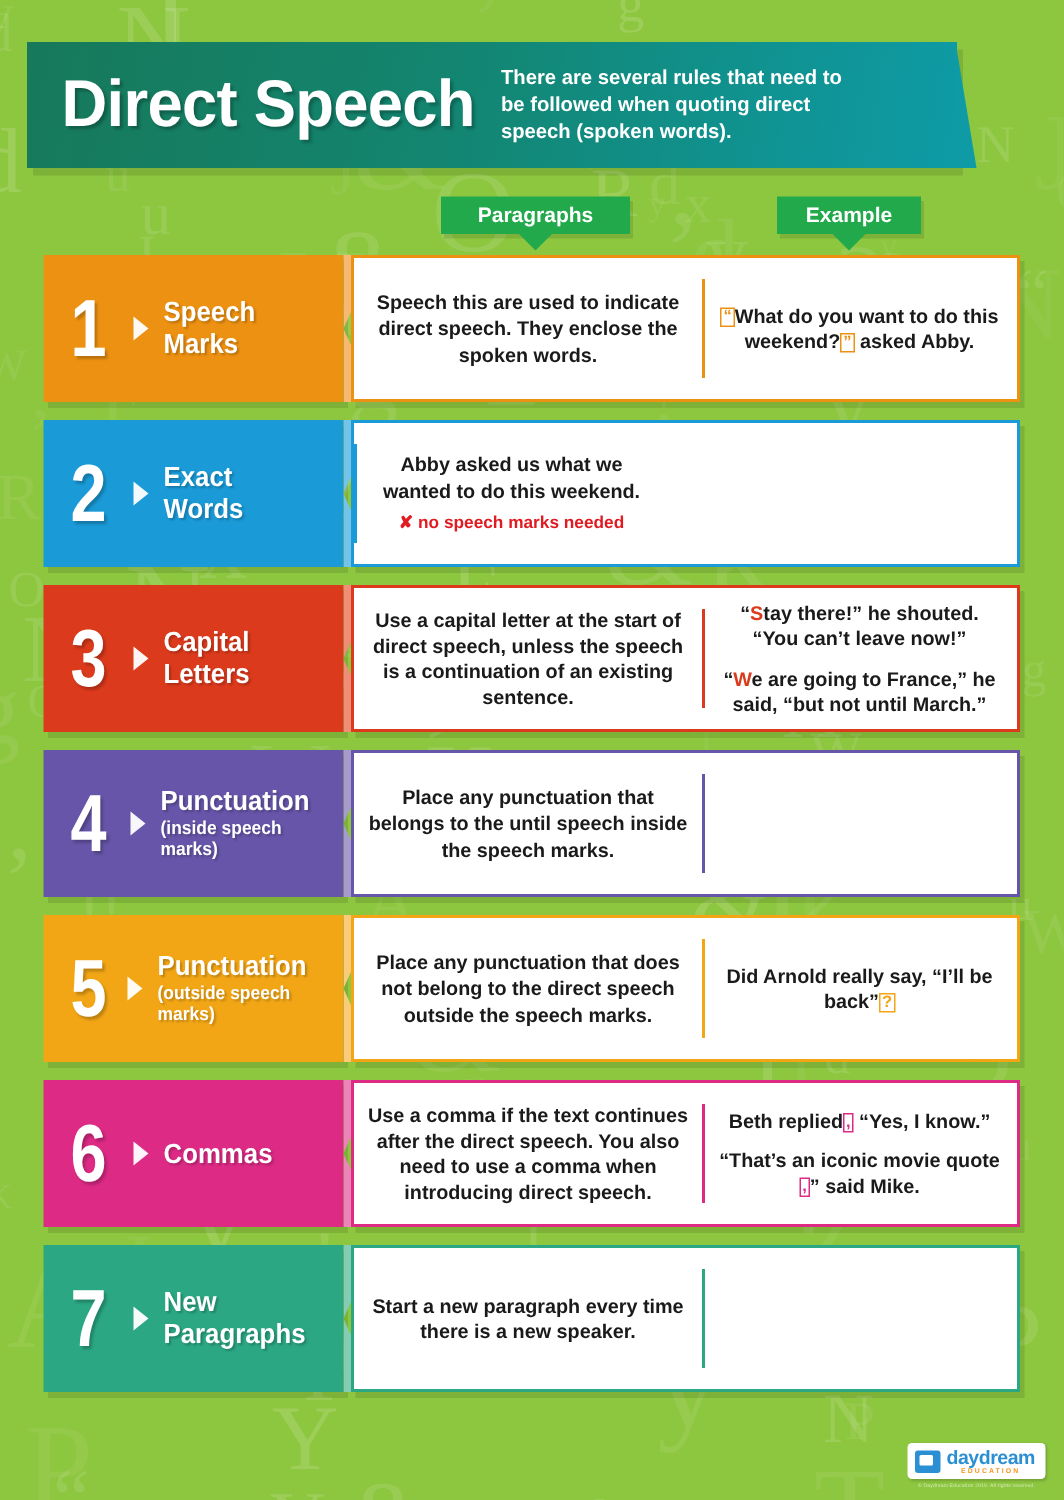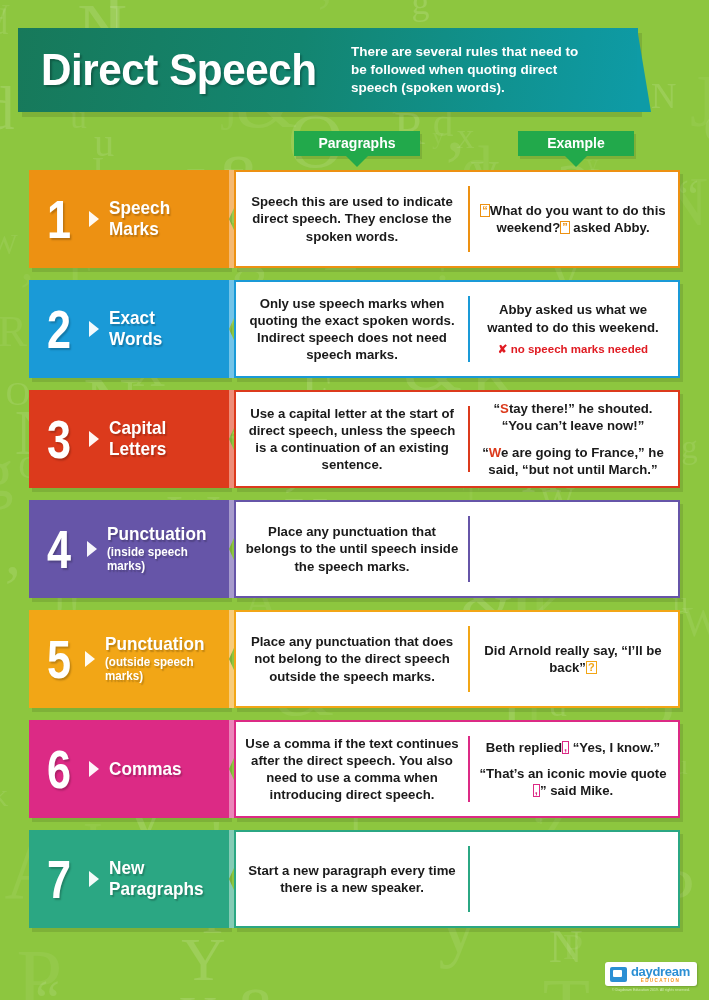--- a/index.html
+++ b/index.html
@@ -49,21 +49,21 @@
     white-space:nowrap;
     font-stretch:condensed;
     transform:scaleX(0.96);
     transform-origin:left center;
   }
   .hdr-sub{
     color:#fff;
     font-size:13.5px;
     font-weight:bold;
     line-height:1.32;
-    margin-left:22px;
+    margin-left:5px;
     max-width:240px;
   }
 
   
   .col-tabs{ position:absolute; top:131px; left:0; width:709px; height:26px; z-index:3; }
   .col-tab{
     position:absolute;
     background:#22A94B;
     color:#fff;
     font-size:14px;
@@ -75,21 +75,21 @@
   .col-tab:after{
     content:"";
     position:absolute;
     left:50%; bottom:-11px;
     margin-left:-11px;
     border-left:11px solid transparent;
     border-right:11px solid transparent;
     border-top:11px solid #22A94B;
   }
   #tab-explanation{ left:294px; width:126px; }
-  #tab-example{ left:518px; width:116px; }
+  #tab-example{ left:518px; width:96px; }
 
   
   .row{
     position:absolute;
     left:29px;
     width:651px;
     height:98px;
     z-index:2;
   }
   .row-num{
@@ -419,21 +419,20 @@
       </div>
     </div>
     <div class="row" style="top: 280px;">
       <div class="row-num" style="background: rgb(26, 154, 215);">
         <div class="num-digit">2</div>
         <div class="num-arrow"></div>
         <div class="num-title">Exact<br>Words</div>
         <div class="notch-fill" style="background: rgb(115, 196, 232); right: -22px; left: auto; position: absolute;"></div>
       </div>
       <div class="row-card" style="border-color: rgb(26, 154, 215);">
-        <div class="cell cell-explanation">Only use speech marks when quoting the exact spoken words. Indirect speech does not need speech marks.</div>
         <div class="cell-divider" style="background: rgb(26, 154, 215);"></div>
         <div class="cell cell-example">
           <p>Abby asked us what we wanted to do this weekend.</p>
           <span class="note-x"><span>✘</span> no speech marks needed</span>
         </div>
       </div>
     </div>
     <div class="row" style="top: 390px;">
       <div class="row-num" style="background: rgb(220, 58, 28);">
         <div class="num-digit">3</div>

